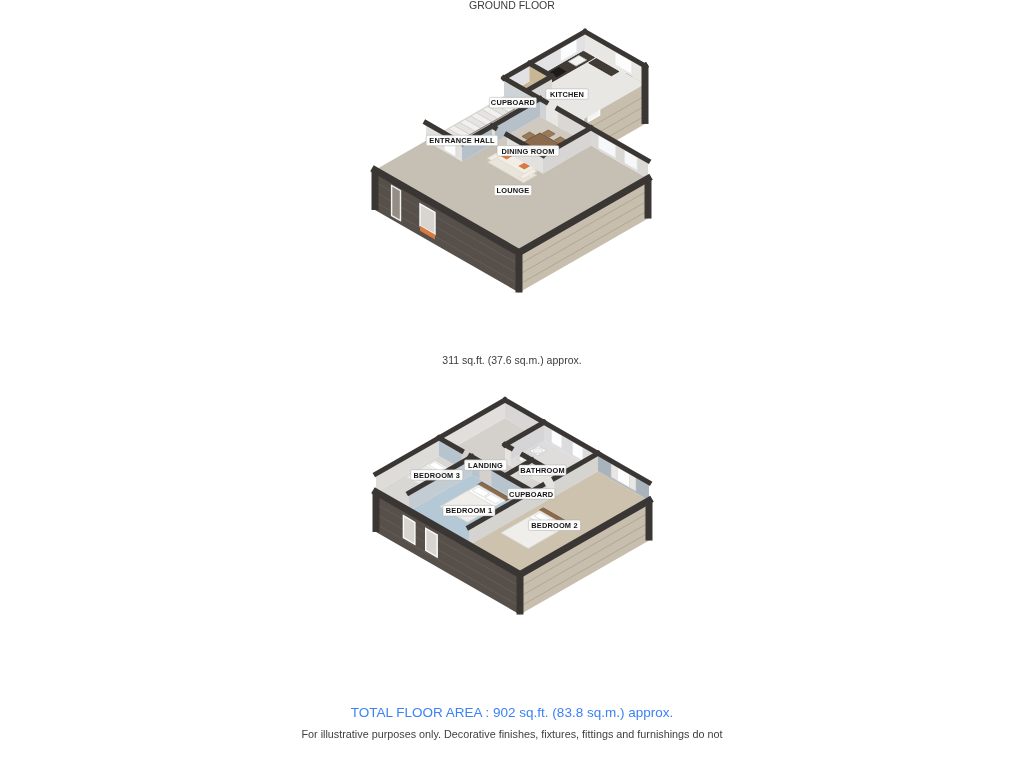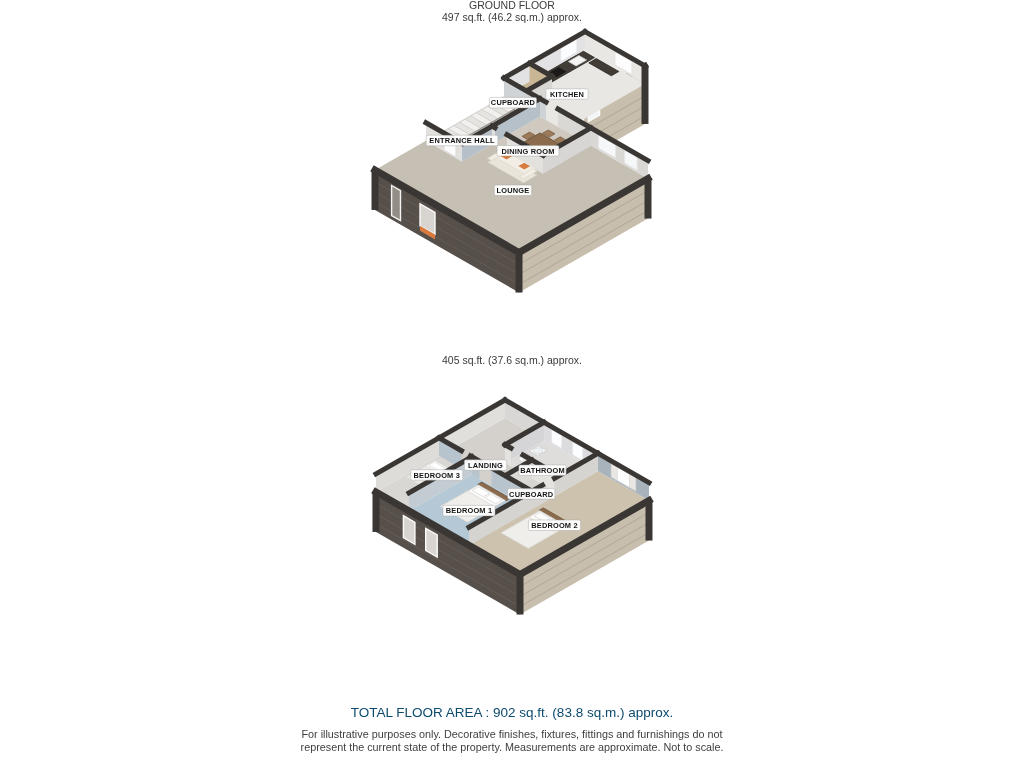--- a/index.html
+++ b/index.html
@@ -1,37 +1,36 @@
 <!DOCTYPE html>
 <html><head>
 <meta charset="utf-8">
 <style>
   html,body{margin:0;padding:0;}
   body{width:1024px;height:768px;position:relative;background:#ffffff;overflow:hidden;
        font-family:"Liberation Sans", sans-serif;}
   .title-block{position:absolute;left:0;right:0;text-align:center;color:#3b3b3b;
        font-size:10.5px;line-height:12px;}
-  .total-line{position:absolute;left:0;right:0;top:705px;text-align:center;color:#0c4a6e;
+  .total-line{position:absolute;left:0;right:0;top:705px;text-align:center;color:#3b82f6;
        font-size:13.5px;}
   .disclaimer{position:absolute;left:0;right:0;top:728px;text-align:center;color:#3e3e3e;
        font-size:10.8px;line-height:12.6px;}
   #plan-canvas{position:absolute;left:0;top:0;}
   svg text.room-label{font-family:"Liberation Sans",sans-serif;font-weight:bold;
        font-size:7.4px;letter-spacing:.2px;fill:#141414;}
 </style>
 </head>
 <body>
 
 <div class="title-block" style="top:-1px">
   <div>GROUND FLOOR</div>
-  <div>497 sq.ft. (46.2 sq.m.) approx.</div>
 </div>
 
 <div class="title-block" style="top:354px">
-  <div>405 sq.ft. (37.6 sq.m.) approx.</div>
+  <div>311 sq.ft. (37.6 sq.m.) approx.</div>
 </div>
 
 <svg id="plan-canvas" width="1024" height="768">
     <g>
       <polygon points="645.0,66.0 564.0,112.4 564.0,170.4 645.0,124.0" fill="#c8beae"></polygon>
       <line x1="645" y1="95.96" x2="564" y2="142.4" stroke="rgba(120,105,85,0.28)" stroke-width="1"></line>
       <line x1="645" y1="105.96" x2="564" y2="152.4" stroke="rgba(120,105,85,0.28)" stroke-width="1"></line>
       <line x1="645" y1="115.96" x2="564" y2="162.4" stroke="rgba(120,105,85,0.28)" stroke-width="1"></line>
       <polygon points="599.6,95.0 588.3,101.5 588.3,121.5 599.6,115.0" fill="#f2f4f5" stroke="#fbfbfb" stroke-width="1.4"></polygon>
       <polygon points="583.4,104.3 572.1,110.8 572.1,130.8 583.4,124.3" fill="#f2f4f5" stroke="#fbfbfb" stroke-width="1.4"></polygon>
@@ -212,14 +211,13 @@
       <rect x="528.45" y="520" width="52.1" height="10.5" rx="1.5" fill="#ffffff" fill-opacity="0.95" stroke="#9a9a9a" stroke-width="0.4"></rect>
       <text x="554.5" y="528.1" text-anchor="middle" class="room-label">BEDROOM 2</text>
       <rect x="442.95" y="505.38" width="52.1" height="10.5" rx="1.5" fill="#ffffff" fill-opacity="0.95" stroke="#9a9a9a" stroke-width="0.4"></rect>
       <text x="469" y="513.48" text-anchor="middle" class="room-label">BEDROOM 1</text>
     </g>
   </svg>
 
 <div class="total-line">TOTAL FLOOR AREA : 902 sq.ft. (83.8 sq.m.) approx.</div>
 <div class="disclaimer">
   <div>For illustrative purposes only. Decorative finishes, fixtures, fittings and furnishings do not</div>
-  <div>represent the current state of the property. Measurements are approximate. Not to scale.</div>
 </div>
 
 </body></html>

